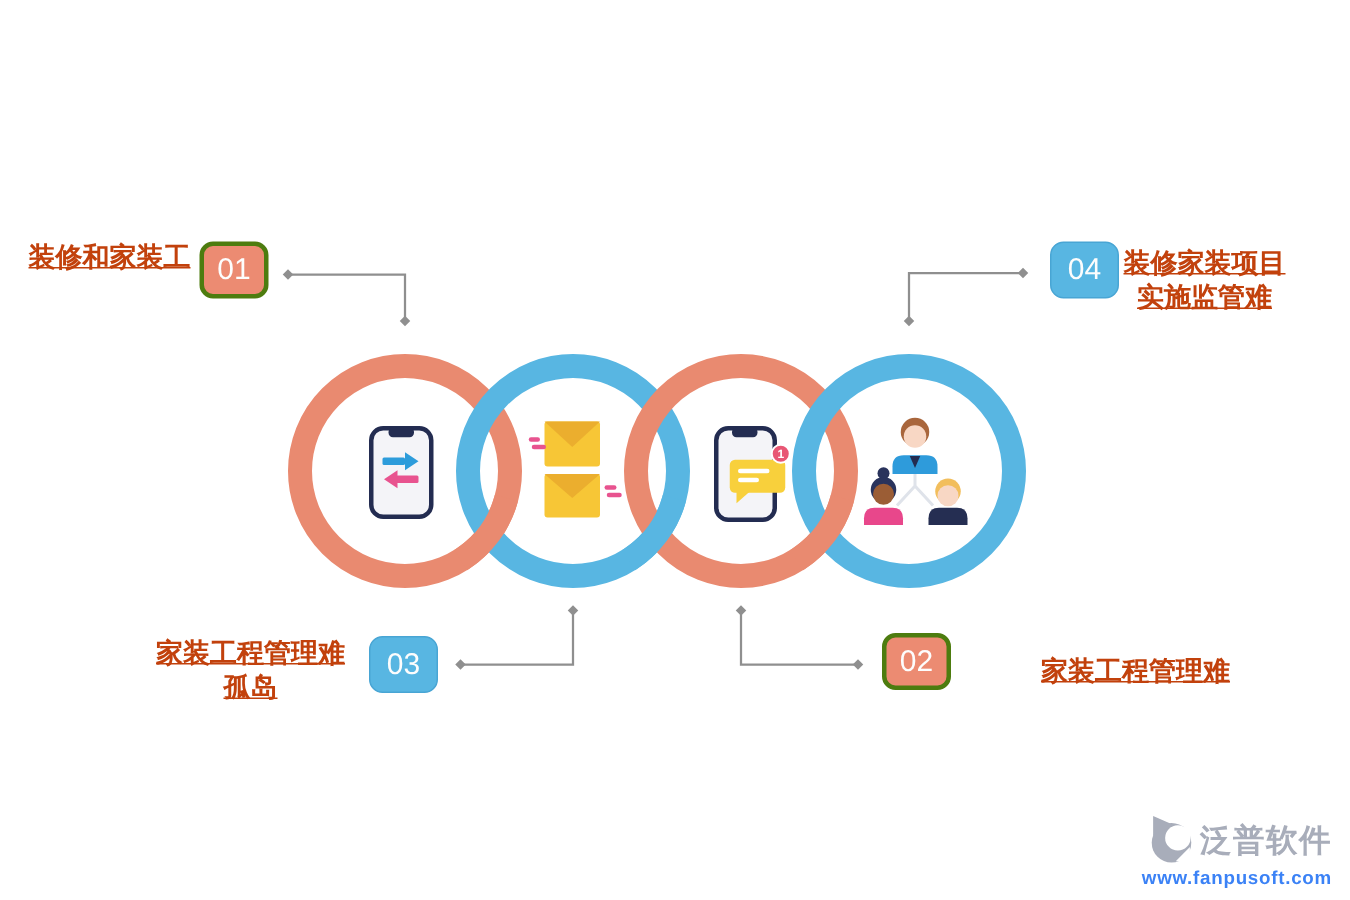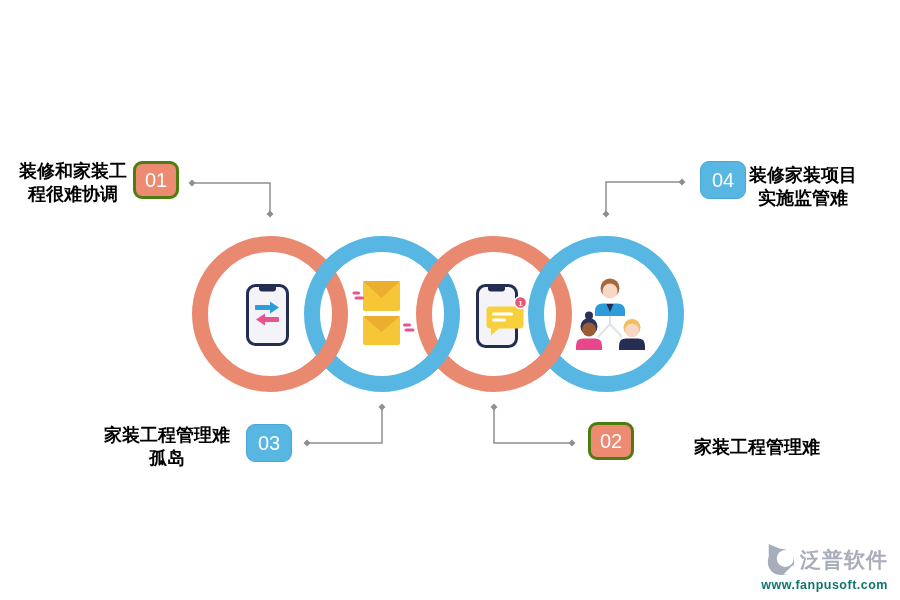--- a/index.html
+++ b/index.html
@@ -2,37 +2,37 @@
 <html><head>
 <meta charset="utf-8">
 <style>
   html,body{margin:0;padding:0;background:#fff;}
   .canvas{
     position:relative;width:900px;height:600px;background:#ffffff;overflow:hidden;
     font-family:"Liberation Sans","DejaVu Sans",sans-serif;
   }
   .diagram-svg{position:absolute;left:0;top:0;}
   .label-text{
-    position:absolute;font-weight:bold;color:#000000;
-    font-size:18px;line-height:23px;text-align:center;white-space:nowrap;
+    position:absolute;font-weight:bold;color:#c2410c;
+    font-size:18px;line-height:23px;text-align:center;white-space:nowrap;text-decoration:underline;
   }
   .badge{
     position:absolute;width:46px;height:38px;border-radius:9px;
     color:#fdfdfd;font-size:20px;display:flex;align-items:center;justify-content:center;
     box-sizing:border-box;
   }
   .badge-salmon{background:#EC8B72;border:3px solid #4d7c0f;text-align:right;}
   .badge-blue{background:#58B6E2;border:1px solid #48A5D4;}
   .logo{position:absolute;right:12px;bottom:8px;text-align:center;}
   .logo-row{display:flex;align-items:center;justify-content:flex-end;}
   .logo-brand{
     font-size:21px;font-weight:bold;color:#A8ADBA;letter-spacing:1px;margin-left:3px;
   }
   .logo-url{
-    font-size:12.5px;font-weight:bold;color:#0f766e;margin-top:0px;letter-spacing:0.5px;
+    font-size:12.5px;font-weight:bold;color:#3b82f6;margin-top:0px;letter-spacing:0.5px;
   }
 </style>
 </head>
 <body>
 
 <div class="canvas">
 
   <svg class="diagram-svg" width="900" height="600" viewBox="0 0 900 600">
 
     <g>
@@ -118,21 +118,20 @@
       <path d="M576 350 L576 345.5 Q576 338.5 583 338.5 L595 338.5 Q602 338.5 602 345.5 L602 350 Z" fill="#E8478B"></path>
 
       <circle cx="632" cy="327.5" r="8.5" fill="#F2BE5C"></circle>
       <circle cx="632" cy="330.5" r="7" fill="#F8D7C4"></circle>
       <path d="M619 350 L619 345.5 Q619 338.5 626 338.5 L638 338.5 Q645 338.5 645 345.5 L645 350 Z" fill="#252E52"></path>
     </g>
   </svg>
 
   <div class="label-text" style="left:14px;top:160px;width:118px;">
     <div>装修和家装工</div>
-    <div>程很难协调</div>
   </div>
   <div class="badge badge-salmon" style="left:133px;top:161px;">01</div>
 
   <div class="badge badge-blue" style="left:700px;top:161px;">04</div>
   <div class="label-text" style="left:743px;top:164px;width:120px;">
     <div>装修家装项目</div>
     <div>实施监管难</div>
   </div>
 
   <div class="label-text" style="left:90px;top:424px;width:154px;">

